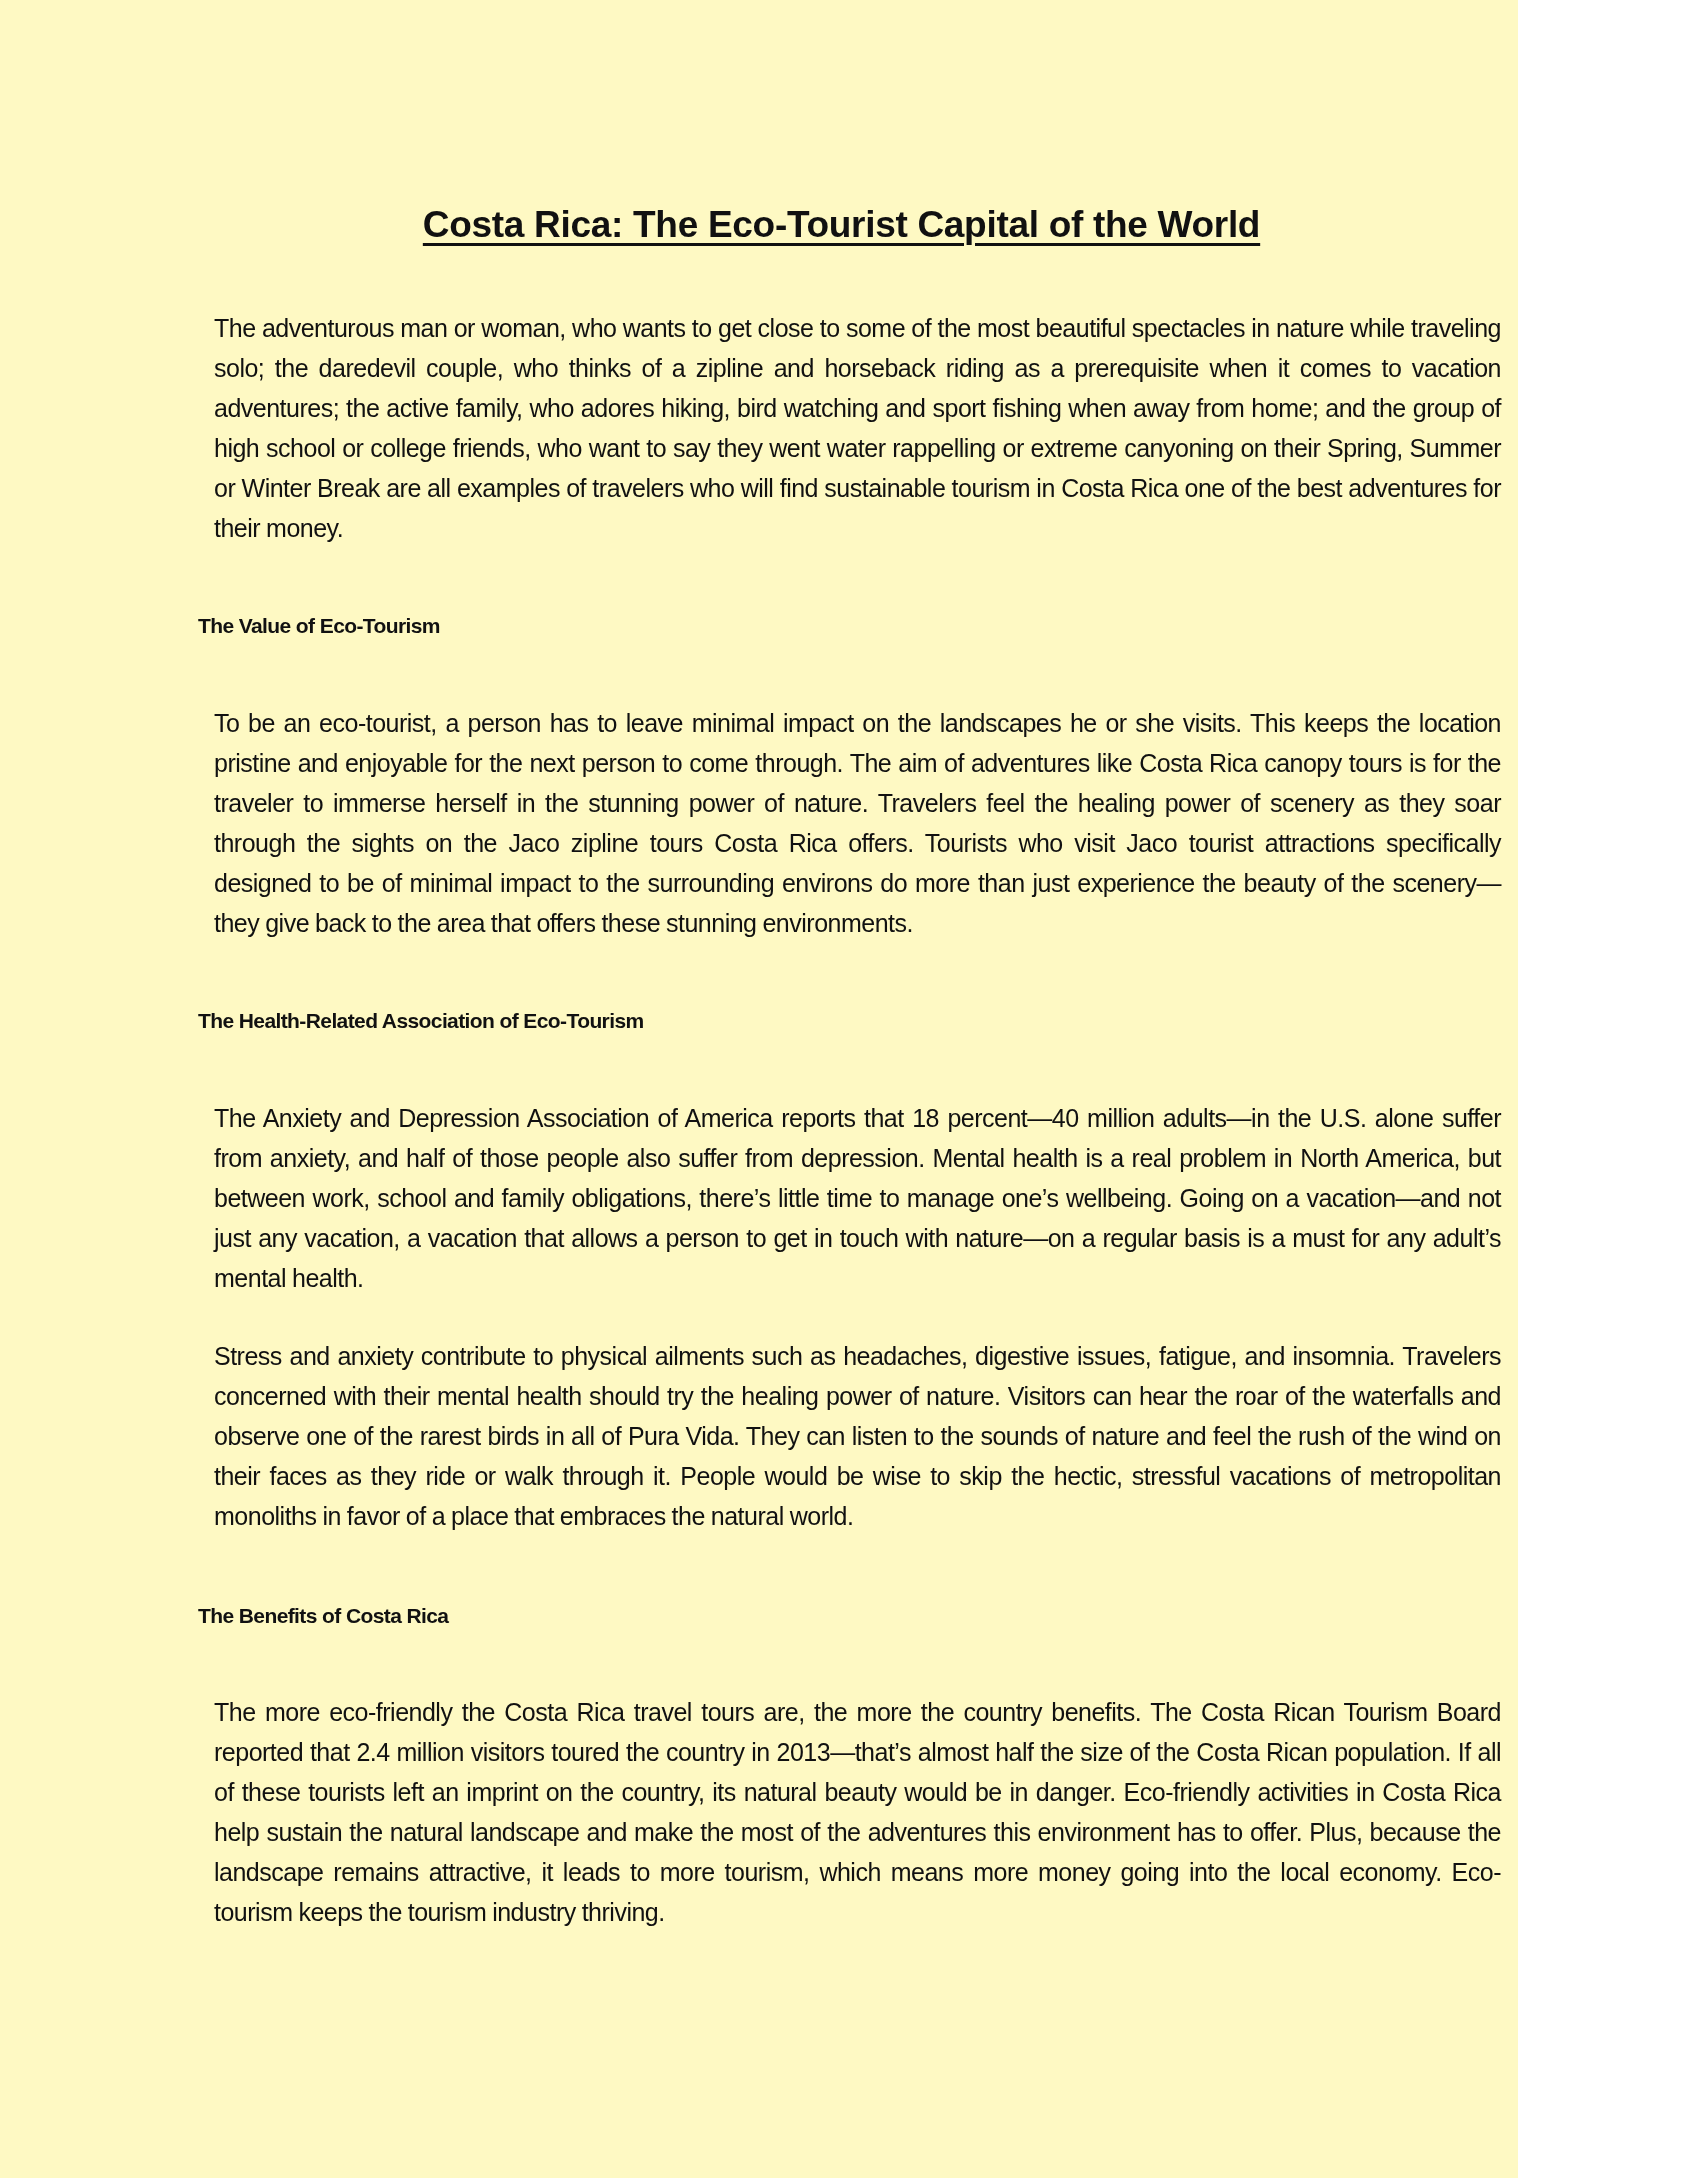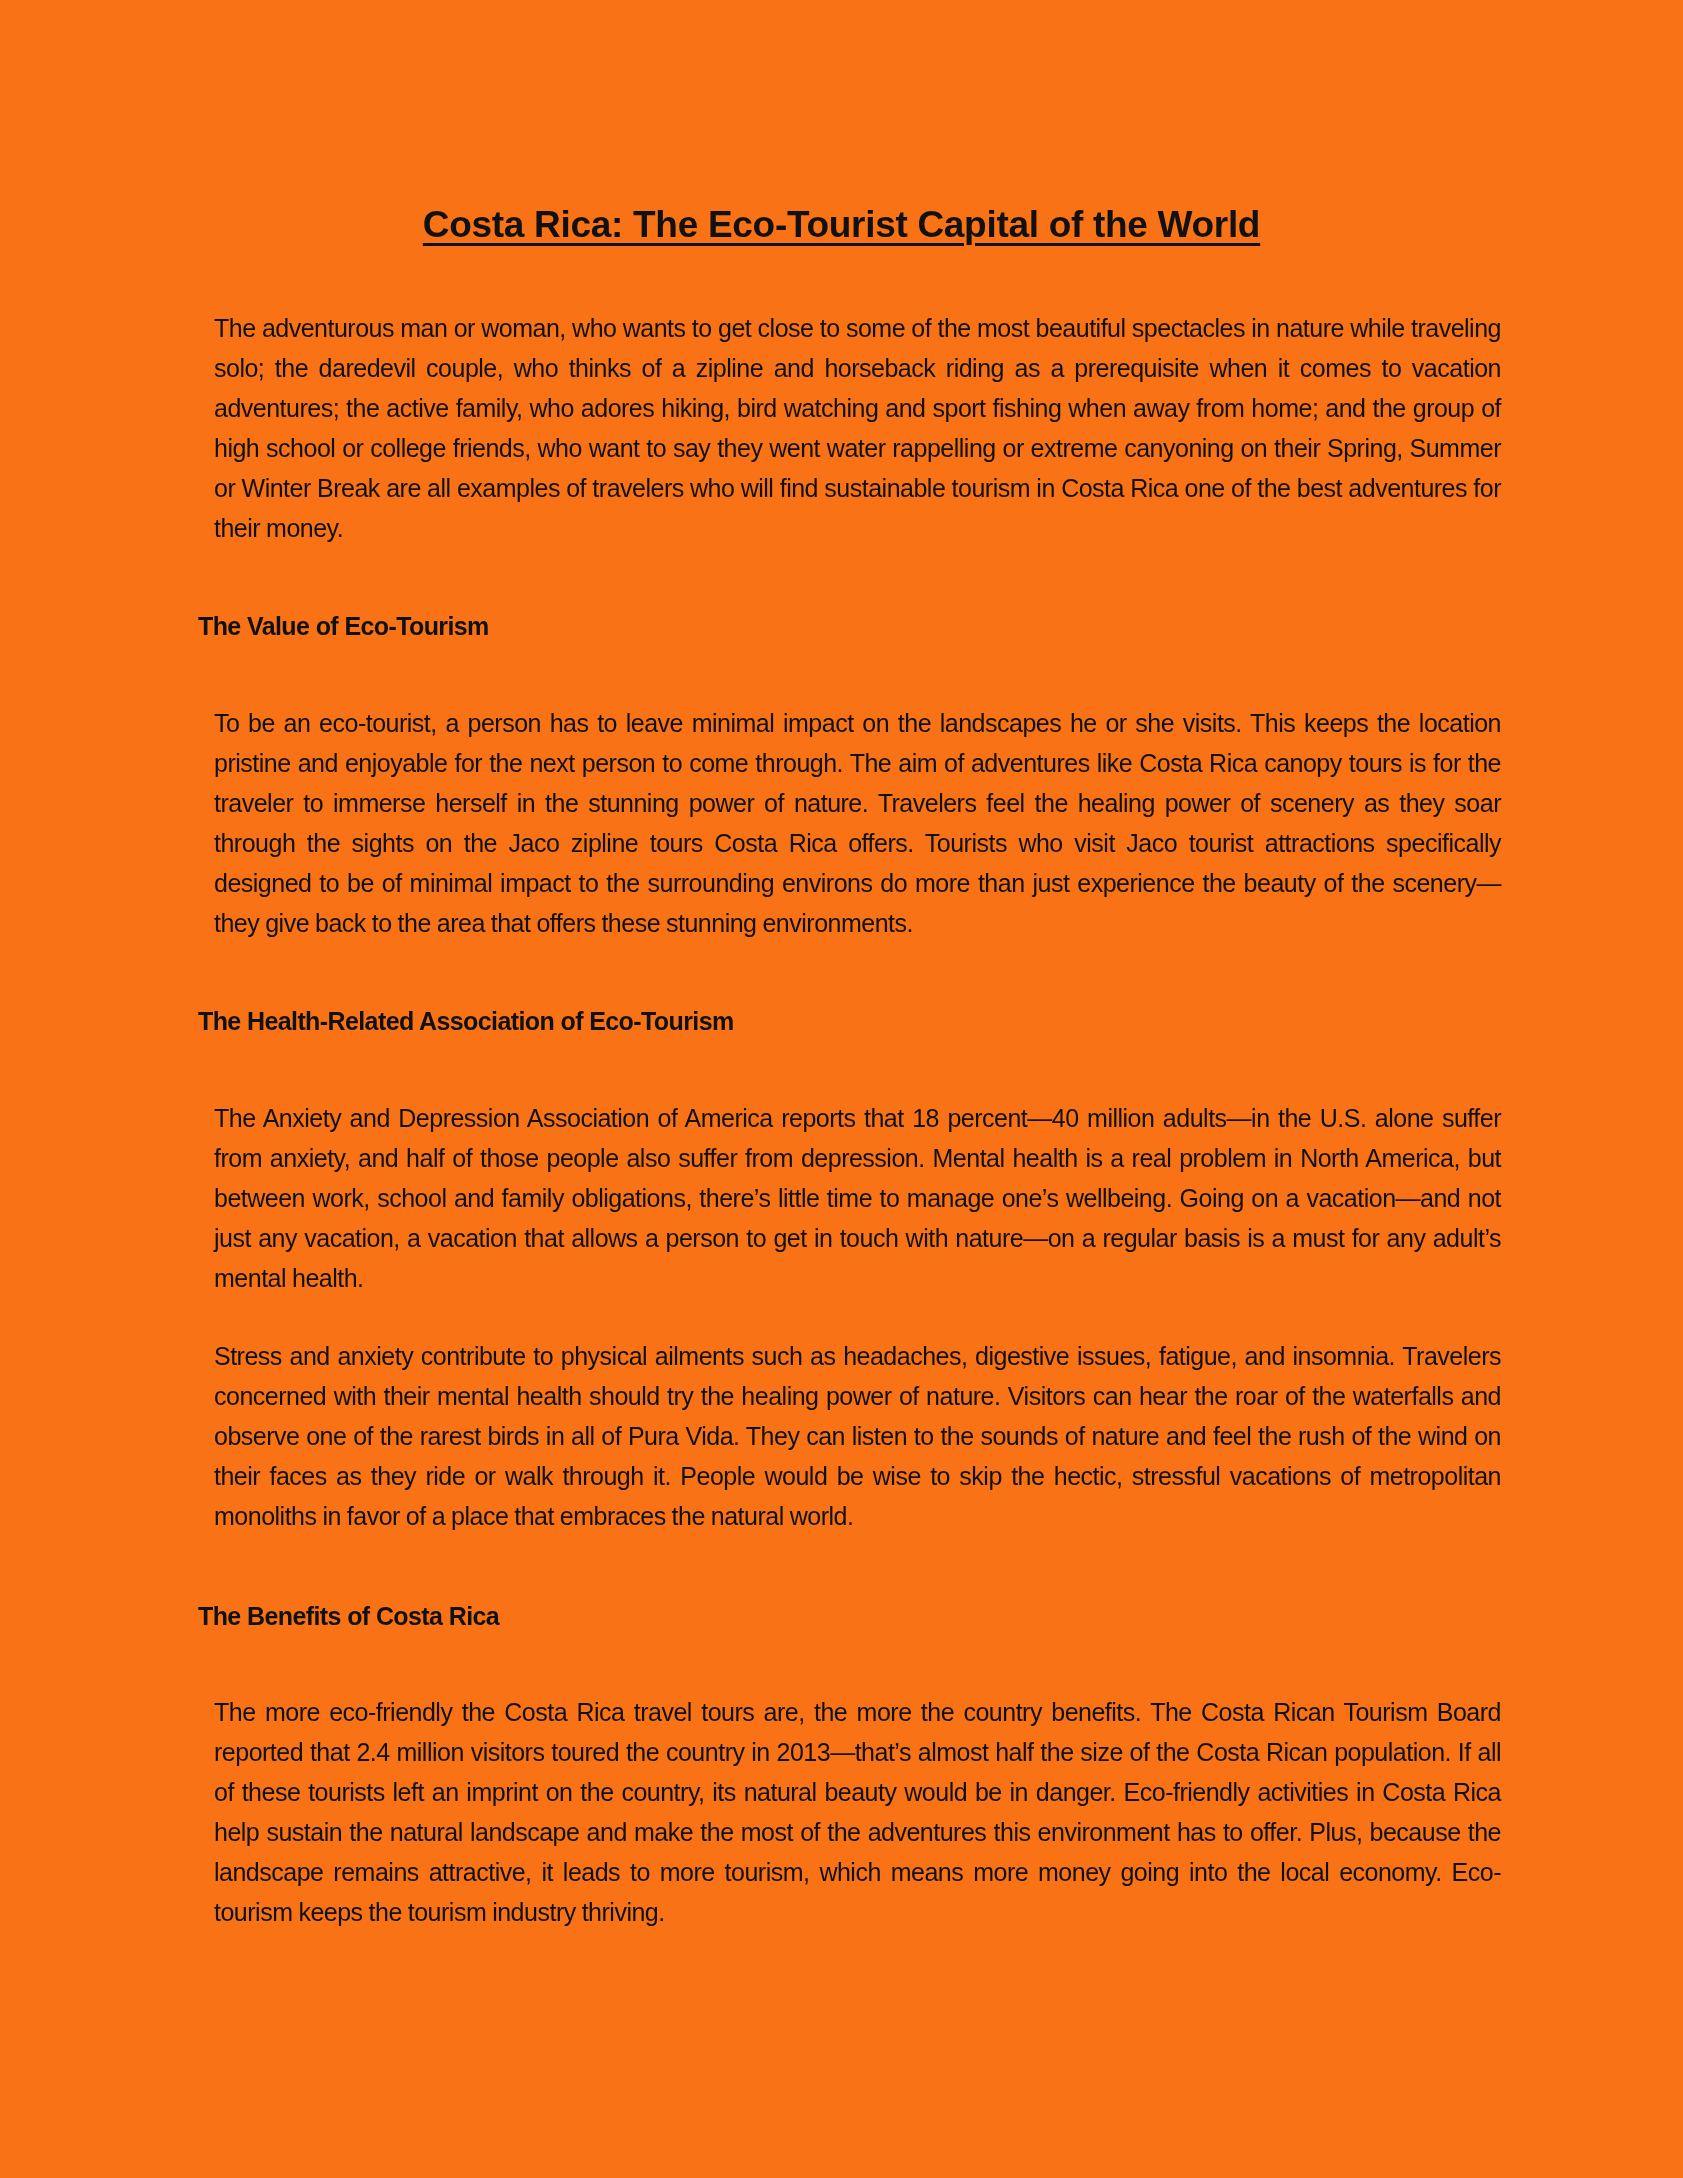--- a/index.html
+++ b/index.html
@@ -12,23 +12,23 @@
       height: 2178px;
       position: relative;
       overflow: hidden;
       font-family: "Liberation Sans", "DejaVu Sans", sans-serif;
       color: #111111;
     }
     .page {
       position: absolute;
       left: 0;
       top: 0;
-      width: 1683px;
+      width: 1518px;
       height: 2178px;
-      background: #f97316;
+      background: #fef9c3;
     }
     .content {
       position: absolute;
       left: 198px;
       top: 0;
       width: 1287px;
     }
     .title {
       position: absolute;
       left: 0;
@@ -56,21 +56,21 @@
       line-height: 40px;
       text-align: justify;
       letter-spacing: -0.5px;
       word-spacing: -0.5px;
       color: #111111;
     }
     .heading {
       position: absolute;
       left: 0;
       margin: 0;
-      font-size: 25px;
+      font-size: 21px;
       line-height: 40px;
       font-weight: bold;
       letter-spacing: -0.6px;
       color: #111111;
     }
   </style>
 </head>
 <body>
 
 <div class="page">

